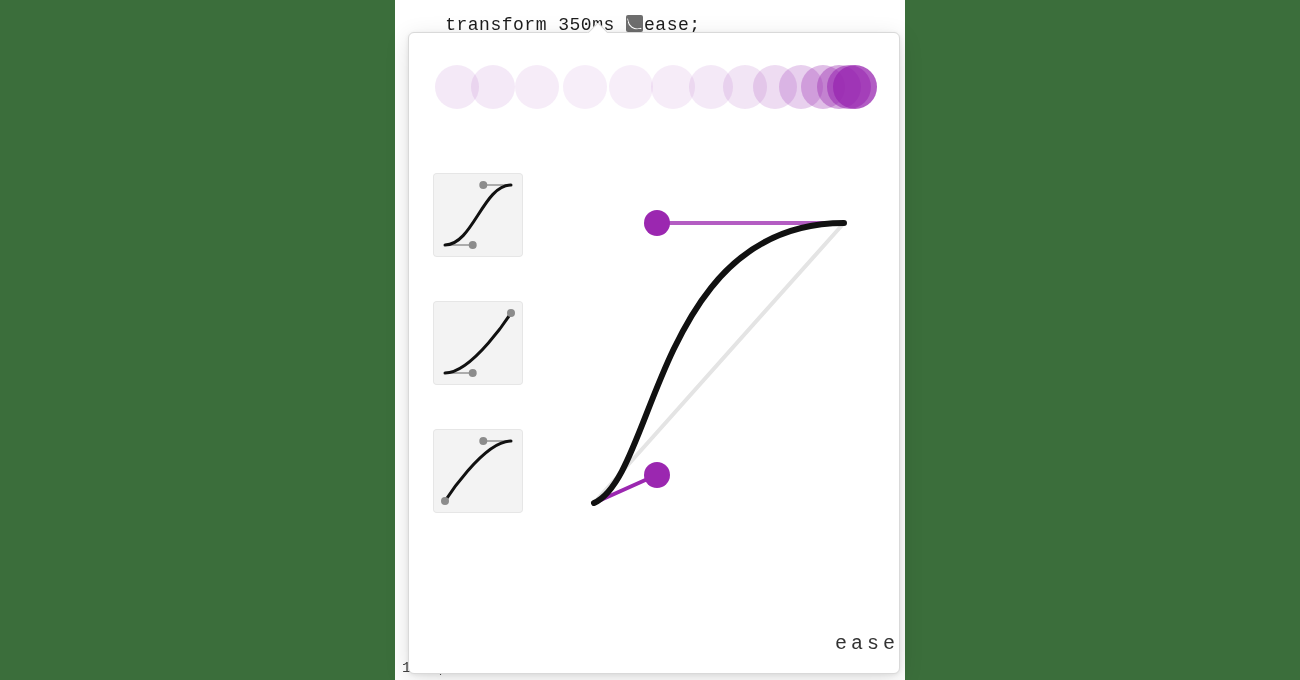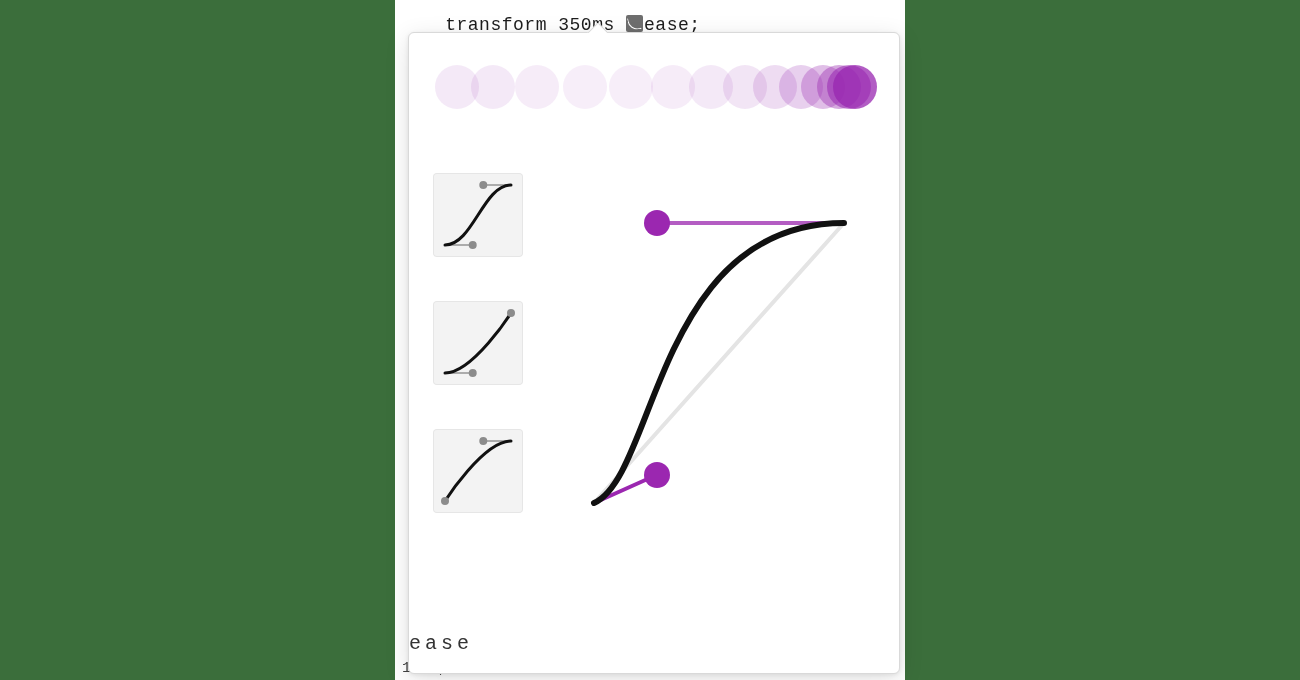--- a/index.html
+++ b/index.html
@@ -146,21 +146,21 @@
     background: #9b27b0;
     cursor: grab;
   }
 
   
   .curve-label {
     position: absolute;
     bottom: 18px;
     left: 0;
     right: 0;
-    text-align: left;
+    text-align: right;
     font-size: 20px;
     letter-spacing: 4px;
     color: #333;
   }
 
   
   .bg-fragment {
     position: absolute;
     font-size: 15px;
     color: #444;

